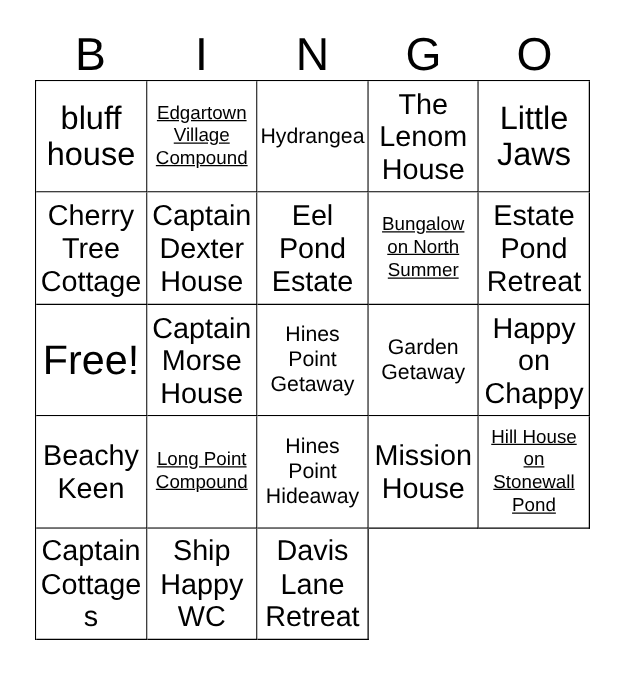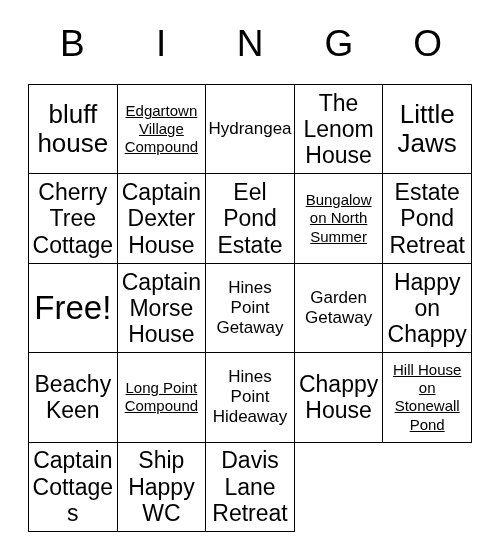--- a/index.html
+++ b/index.html
@@ -41,21 +41,21 @@
     line-height: 1;
     font-weight: 400;
     letter-spacing: 0px;
     color: #000000;
   }
 
   
   #grid {
     position: absolute;
     left: 28px;
-    top: 84px;
+    top: 64px;
     width: 444px;
     height: 448px;
     display: grid;
     grid-template-columns: repeat(5, 1fr);
     grid-template-rows: repeat(5, 1fr);
     border-top: 1px solid #000;
     border-left: 1px solid #000;
     box-sizing: border-box;
     background: #ffffff;
   }
@@ -148,21 +148,21 @@
       <div class="cell">
         <span class="cell-text fs-md">Beachy Keen</span>
       </div>
       <div class="cell">
         <span class="cell-text fs-xs">Long Point Compound</span>
       </div>
       <div class="cell">
         <span class="cell-text fs-sm">Hines Point Hideaway</span>
       </div>
       <div class="cell">
-        <span class="cell-text fs-md">Chappy House</span>
+        <span class="cell-text fs-md">Mission House</span>
       </div>
       <div class="cell">
         <span class="cell-text fs-xs">Hill House on Stonewall Pond</span>
       </div>
       <div class="cell">
         <span class="cell-text fs-md">Captain Cottages</span>
       </div>
       <div class="cell">
         <span class="cell-text fs-md">Ship Happy WC</span>
       </div>

